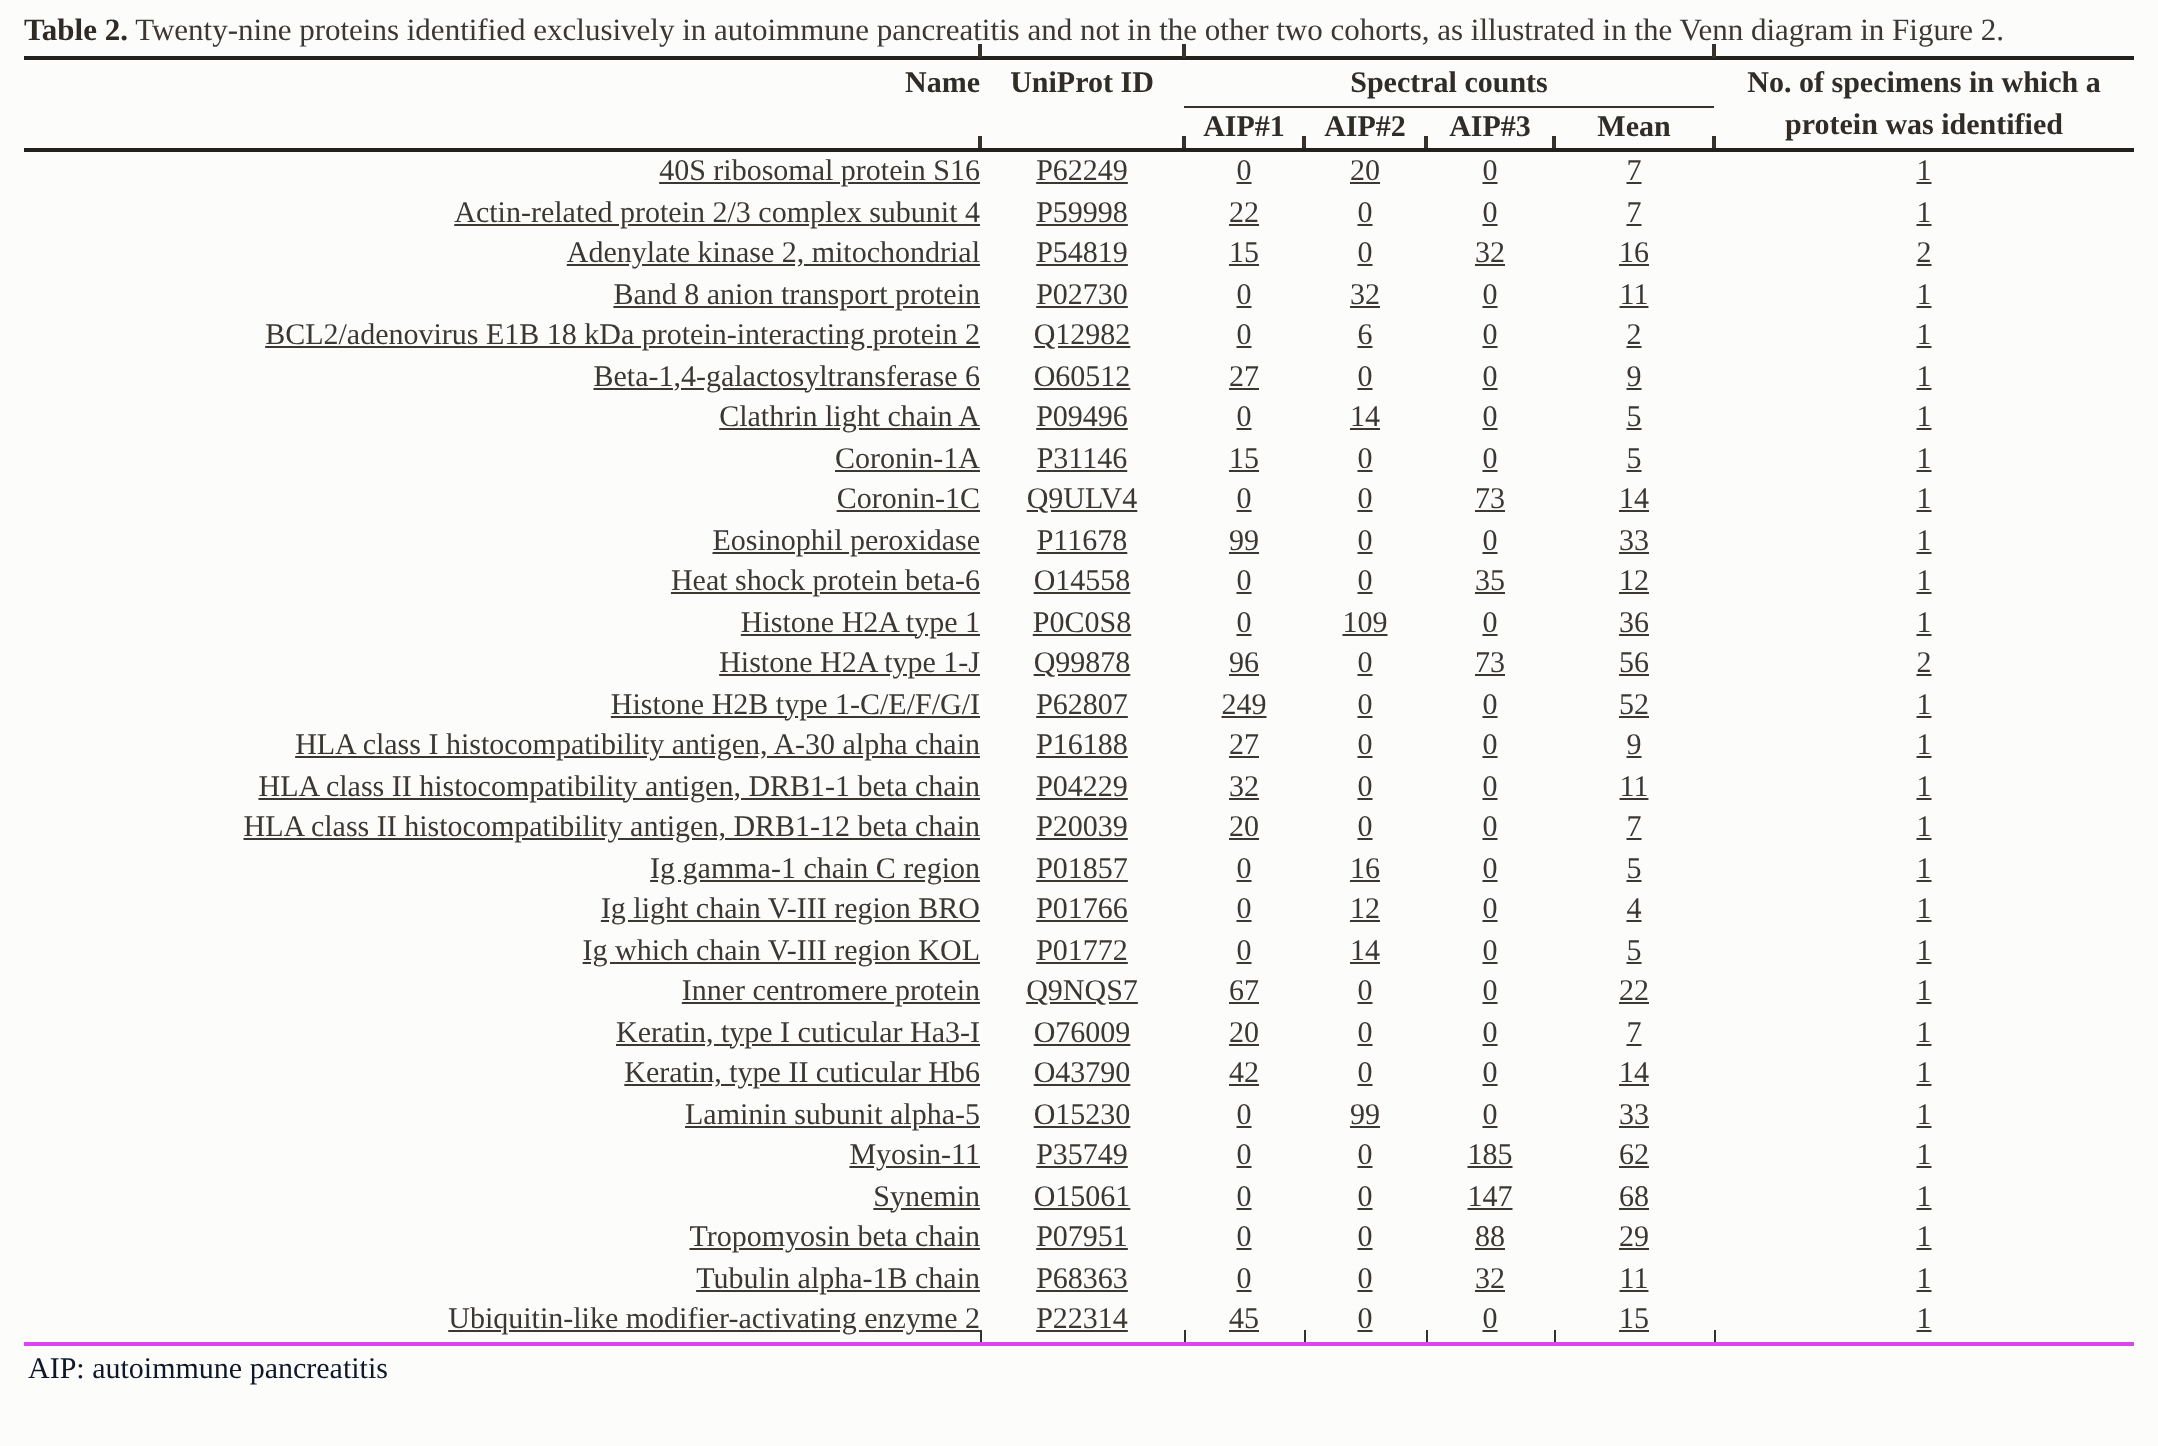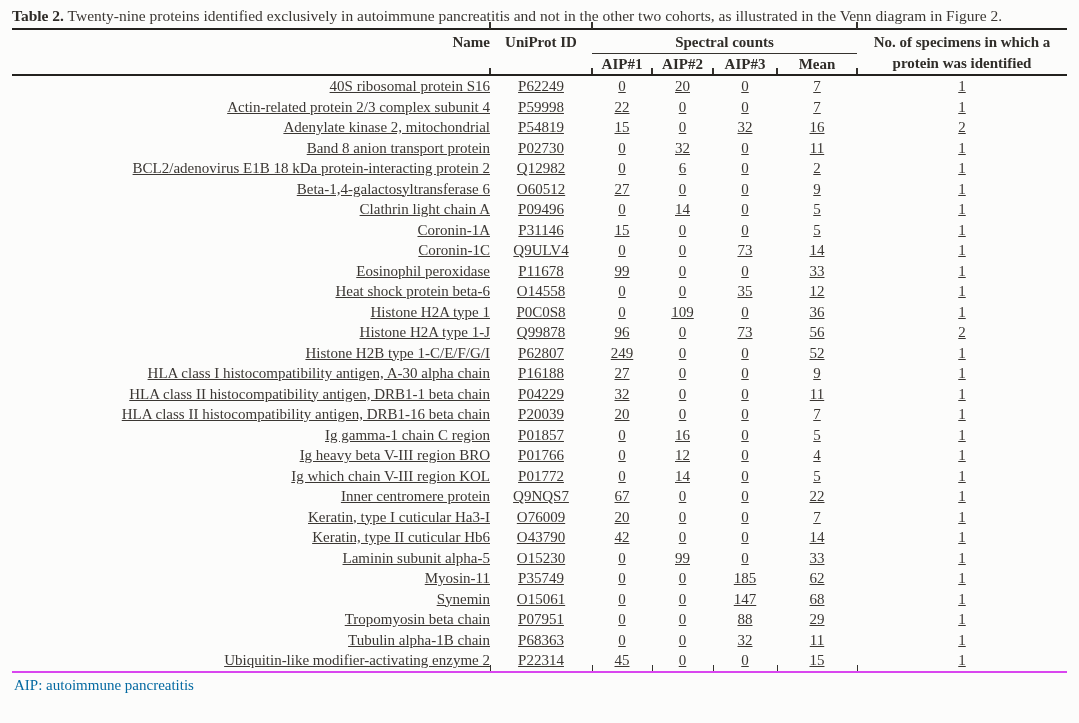--- a/index.html
+++ b/index.html
@@ -59,21 +59,21 @@
   thead tr.h2 th::before,
   th.tick-bottom::after,
   tbody tr:last-child td.tickable::before {
     content: ""; position: absolute; left: -1px; bottom: 0;
     width: 1.5px; height: 6px; background: #35322e;
   }
   .footnote {
     font-size: 15px;
     line-height: 21px;
     padding: 2px 0 0 2px;
-    color: #0369a1;
+    color: #0f172a;
   }
 </style>
 </head>
 <body>
 
 <div class="page">
 
   <div class="caption">
     <b>Table 2.</b><span> Twenty-nine proteins identified exclusively in autoimmune pancreatitis and not in the other two cohorts, as illustrated in the Venn diagram in Figure 2.</span>
   </div>
@@ -241,39 +241,39 @@
         <tr>
           <td class="col-name">HLA class II histocompatibility antigen, DRB1-1 beta chain</td>
           <td class="num tickable col-uniprot">P04229</td>
           <td class="num tickable">32</td>
           <td class="num tickable">0</td>
           <td class="num tickable">0</td>
           <td class="num tickable">11</td>
           <td class="num tickable">1</td>
         </tr>
         <tr>
-          <td class="col-name">HLA class II histocompatibility antigen, DRB1-16 beta chain</td>
+          <td class="col-name">HLA class II histocompatibility antigen, DRB1-12 beta chain</td>
           <td class="num tickable col-uniprot">P20039</td>
           <td class="num tickable">20</td>
           <td class="num tickable">0</td>
           <td class="num tickable">0</td>
           <td class="num tickable">7</td>
           <td class="num tickable">1</td>
         </tr>
         <tr>
           <td class="col-name">Ig gamma-1 chain C region</td>
           <td class="num tickable col-uniprot">P01857</td>
           <td class="num tickable">0</td>
           <td class="num tickable">16</td>
           <td class="num tickable">0</td>
           <td class="num tickable">5</td>
           <td class="num tickable">1</td>
         </tr>
         <tr>
-          <td class="col-name">Ig heavy beta V-III region BRO</td>
+          <td class="col-name">Ig light chain V-III region BRO</td>
           <td class="num tickable col-uniprot">P01766</td>
           <td class="num tickable">0</td>
           <td class="num tickable">12</td>
           <td class="num tickable">0</td>
           <td class="num tickable">4</td>
           <td class="num tickable">1</td>
         </tr>
         <tr>
           <td class="col-name">Ig which chain V-III region KOL</td>
           <td class="num tickable col-uniprot">P01772</td>

